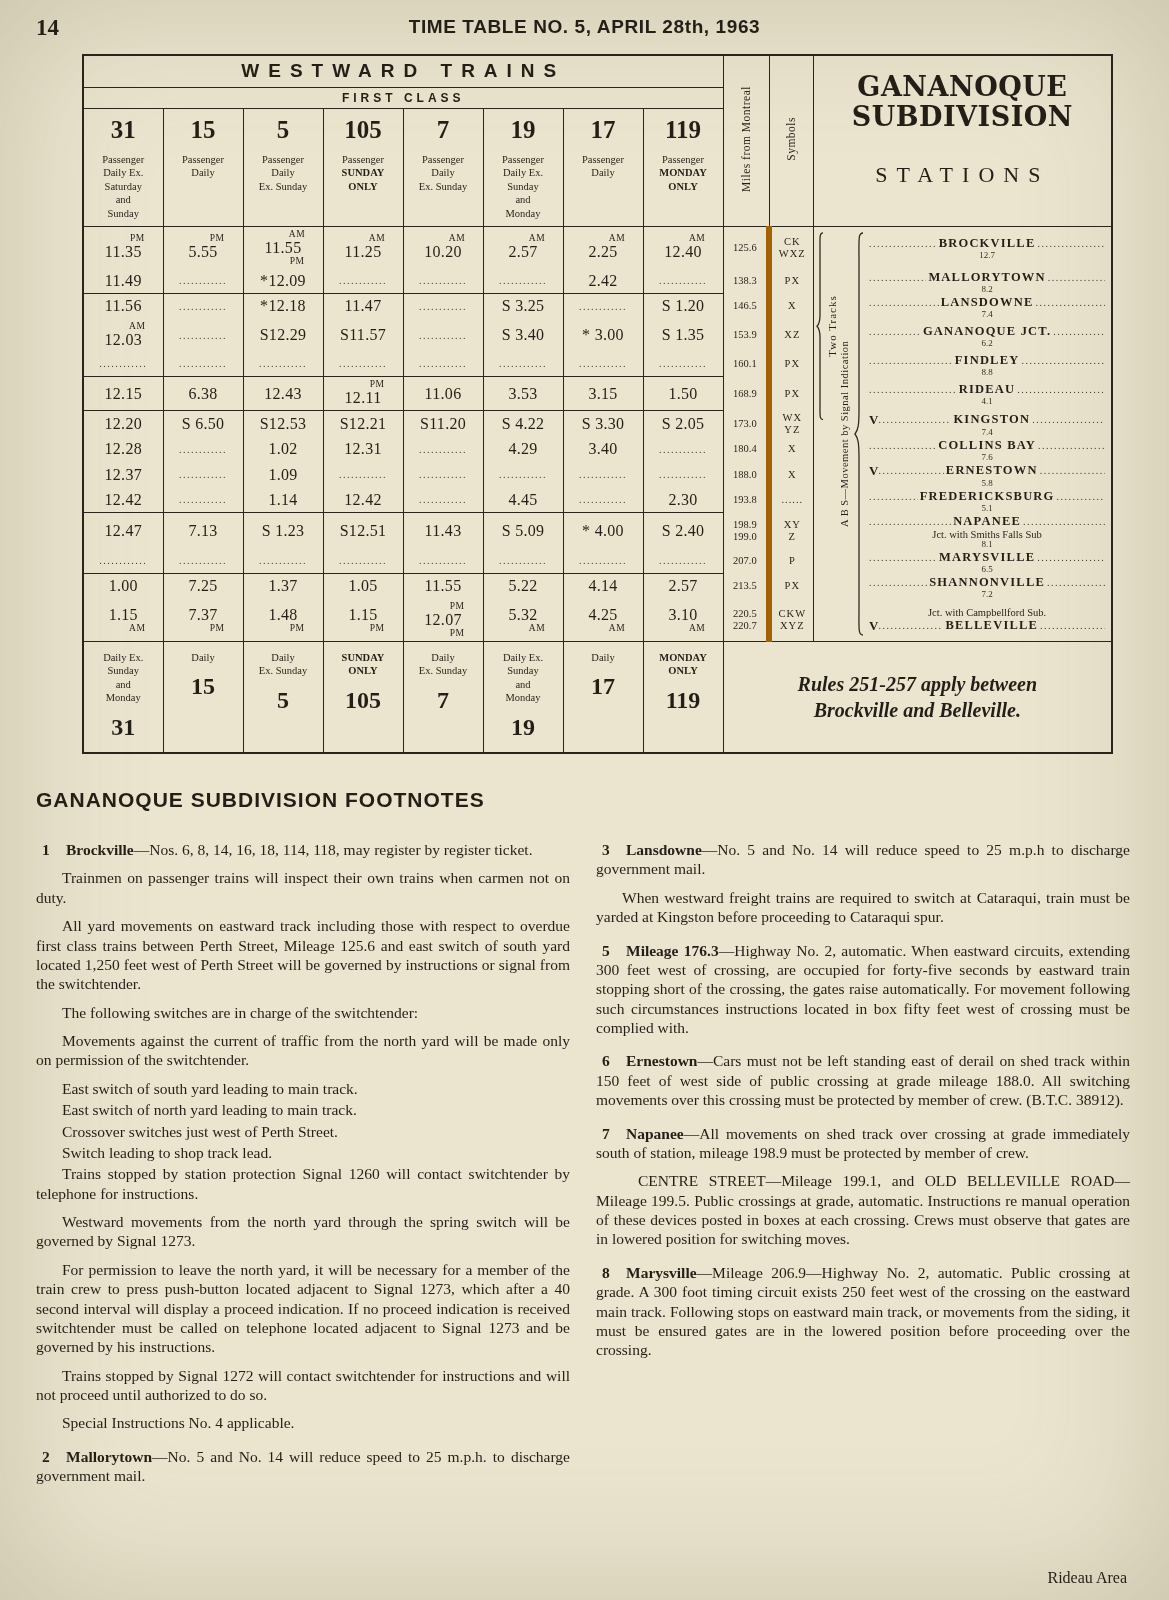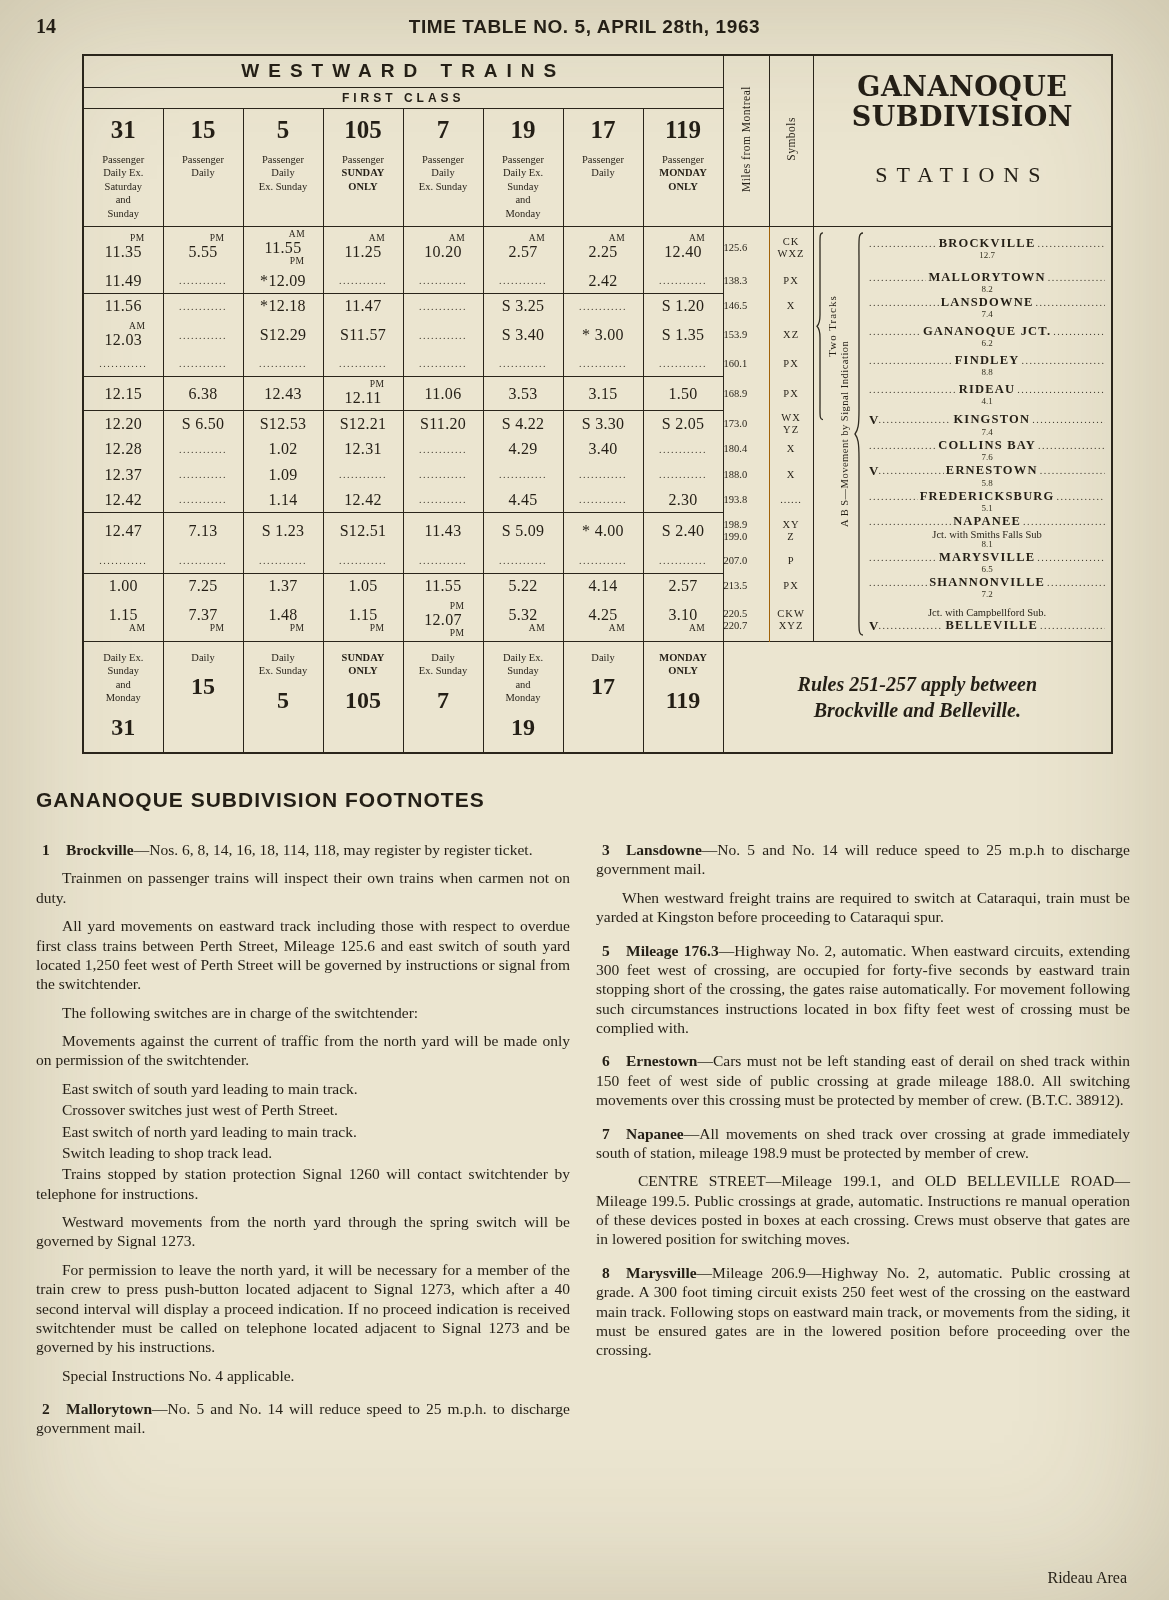--- a/index.html
+++ b/index.html
@@ -4,21 +4,21 @@
 <style>
   * { box-sizing: border-box; }
   html, body { margin: 0; padding: 0; }
   body { background: #b5ae99; font-family: "Liberation Serif", serif; }
   .sheet {
     position: relative; width: 1169px; height: 1600px;
     background: #ebe5d0; color: #241f16;
     box-shadow: inset 0 0 150px rgba(96,84,48,.24);
     overflow: hidden;
   }
-  .page-num { position: absolute; top: 15px; left: 36px; font-weight: bold; font-size: 20px; }
+  .page-num { position: absolute; top: 15px; left: 36px; font-weight: bold; font-size: 23px; }
   .tt-title {
     position: absolute; top: 16px; left: 0; width: 100%; text-align: center;
     font-family: "Liberation Sans", sans-serif; font-weight: bold; font-size: 19px; letter-spacing: .6px;
   }
 
   
   .timetable { position: absolute; top: 54px; left: 82px; }
   table.tt { border-collapse: collapse; table-layout: fixed; width: 1029px; border: 2.5px solid #2a251b; }
   th, td { padding: 0; font-weight: normal; }
   .dir-title {
@@ -46,21 +46,21 @@
   .stations-head { border-bottom: 1.5px solid #2a251b; vertical-align: top; }
   .subdiv-title { margin-top: 16px; text-align: center; font-family: "DejaVu Serif", serif;
                   font-weight: bold; font-size: 27px; line-height: 1.12; letter-spacing: .5px; }
   .stations-label { margin-top: 30px; text-align: center; font-size: 22px; letter-spacing: 9px; }
 
   .time-cell { border-right: 1px solid #2a251b; text-align: center; vertical-align: middle; padding: 3px 1px; }
   .t { display: block; font-size: 16px; line-height: 18px; letter-spacing: .3px; }
   .ampm { display: block; font-size: 9.5px; line-height: 9px; letter-spacing: .5px; padding-left: 28px; }
   .dots { display: block; font-size: 10px; letter-spacing: 1.5px; color: #3b362a; overflow: hidden; white-space: nowrap; }
   tr.sep > td.time-cell { border-bottom: 1px solid #2a251b; }
-  .miles-cell { border-right: 1px solid #a16207; text-align: left; font-size: 10.5px; line-height: 11.5px; }
+  .miles-cell { border-right: 6px solid #a16207; text-align: center; font-size: 10.5px; line-height: 11.5px; }
   .sym-cell   { border-right: 1px solid #2a251b; text-align: center; font-size: 10.5px; line-height: 11.5px; letter-spacing: 1px; }
   .abs-zone { position: relative; }
   .brace { position: absolute; stroke: #2e2a20; fill: none; stroke-width: 1.3; }
   .brace-small { left: 2px; top: 4px; height: 46%; width: 8px; }
   .brace-big   { left: 40px; top: 4px; height: calc(100% - 8px); width: 10px; }
   .vlabel { position: absolute; writing-mode: vertical-rl; transform: rotate(180deg);
             text-align: center; color: #241f16; }
   .tt-label  { left: 12px; top: 0; height: 48%; width: 14px; font-size: 11px; letter-spacing: 1px; }
   .abs-label { left: 25px; top: 0; height: 100%; width: 14px; font-size: 10.5px; letter-spacing: .5px; }
 
@@ -881,26 +881,27 @@
   <div class="footnotes">
     <h2 class="fn-title">GANANOQUE SUBDIVISION FOOTNOTES</h2>
     <div class="fn-cols">
       <div class="fn-col" id="fn-left">
           <p class="fn fn-lead"><b class="fn-num">1</b><b class="fn-name">Brockville</b><span>—Nos. 6, 8, 14, 16, 18, 114, 118, may register by register ticket.</span></p>
           <p class="fn fn-para">Trainmen on passenger trains will inspect their own trains when carmen not on duty.</p>
           <p class="fn fn-para">All yard movements on eastward track including those with respect to overdue first class trains between Perth Street, Mileage 125.6 and east switch of south yard located 1,250 feet west of Perth Street will be governed by instructions or signal from the switchtender.</p>
           <p class="fn fn-para">The following switches are in charge of the switchtender:</p>
           <p class="fn fn-para">Movements against the current of traffic from the north yard will be made only on permission of the switchtender.</p>
           <p class="fn fn-line">East switch of south yard leading to main track.</p>
+          <p class="fn fn-line">East switch of north yard leading to main track.</p>
           <p class="fn fn-line">Crossover switches just west of Perth Street.</p>
-          <p class="fn fn-line">East switch of north yard leading to main track.</p>
           <p class="fn fn-line">Switch leading to shop track lead.</p>
           <p class="fn fn-para">Trains stopped by station protection Signal 1260 will contact switchtender by telephone for instructions.</p>
           <p class="fn fn-para">Westward movements from the north yard through the spring switch will be governed by Signal 1273.</p>
           <p class="fn fn-para">For permission to leave the north yard, it will be necessary for a member of the train crew to press push-button located adjacent to Signal 1273, which after a 40 second interval will display a proceed indication.  If no proceed indication is received switchtender must be called on telephone located adjacent to Signal 1273 and be governed by his instructions.</p>
+          <p class="fn fn-para">Trains stopped by Signal 1272 will contact switchtender for instructions and will not proceed until authorized to do so.</p>
           <p class="fn fn-line">Special Instructions No. 4 applicable.</p>
           <p class="fn fn-lead"><b class="fn-num">2</b><b class="fn-name">Mallorytown</b><span>—No. 5 and No. 14 will reduce speed to 25 m.p.h. to discharge government mail.</span></p>
         </div>
       <div class="fn-col" id="fn-right">
           <p class="fn fn-lead"><b class="fn-num">3</b><b class="fn-name">Lansdowne</b><span>—No. 5 and No. 14 will reduce speed to 25 m.p.h to discharge government mail.</span></p>
           <p class="fn fn-para">When westward freight trains are required to switch at Cataraqui, train must be yarded at Kingston before proceeding to Cataraqui spur.</p>
           <p class="fn fn-lead"><b class="fn-num">5</b><b class="fn-name">Mileage 176.3</b><span>—Highway No. 2, automatic.  When eastward circuits, extending 300 feet west of crossing, are occupied for forty-five seconds by eastward train stopping short of the crossing, the gates raise automatically.  For movement following such circumstances instructions located in box fifty feet west of crossing must be complied with.</span></p>
           <p class="fn fn-lead"><b class="fn-num">6</b><b class="fn-name">Ernestown</b><span>—Cars must not be left standing east of derail on shed track within 150 feet of west side of public crossing at grade mileage 188.0.  All switching movements over this crossing must be protected by member of crew.  (B.T.C. 38912).</span></p>
           <p class="fn fn-lead"><b class="fn-num">7</b><b class="fn-name">Napanee</b><span>—All movements on shed track over crossing at grade immediately south of station, mileage 198.9 must be protected by member of crew.</span></p>
           <p class="fn fn-para2">CENTRE STREET—Mileage 199.1, and OLD BELLEVILLE ROAD—Mileage 199.5.  Public crossings at grade, automatic.  Instructions re manual operation of these devices posted in boxes at each crossing.  Crews must observe that gates are in lowered position for switching moves.</p>

